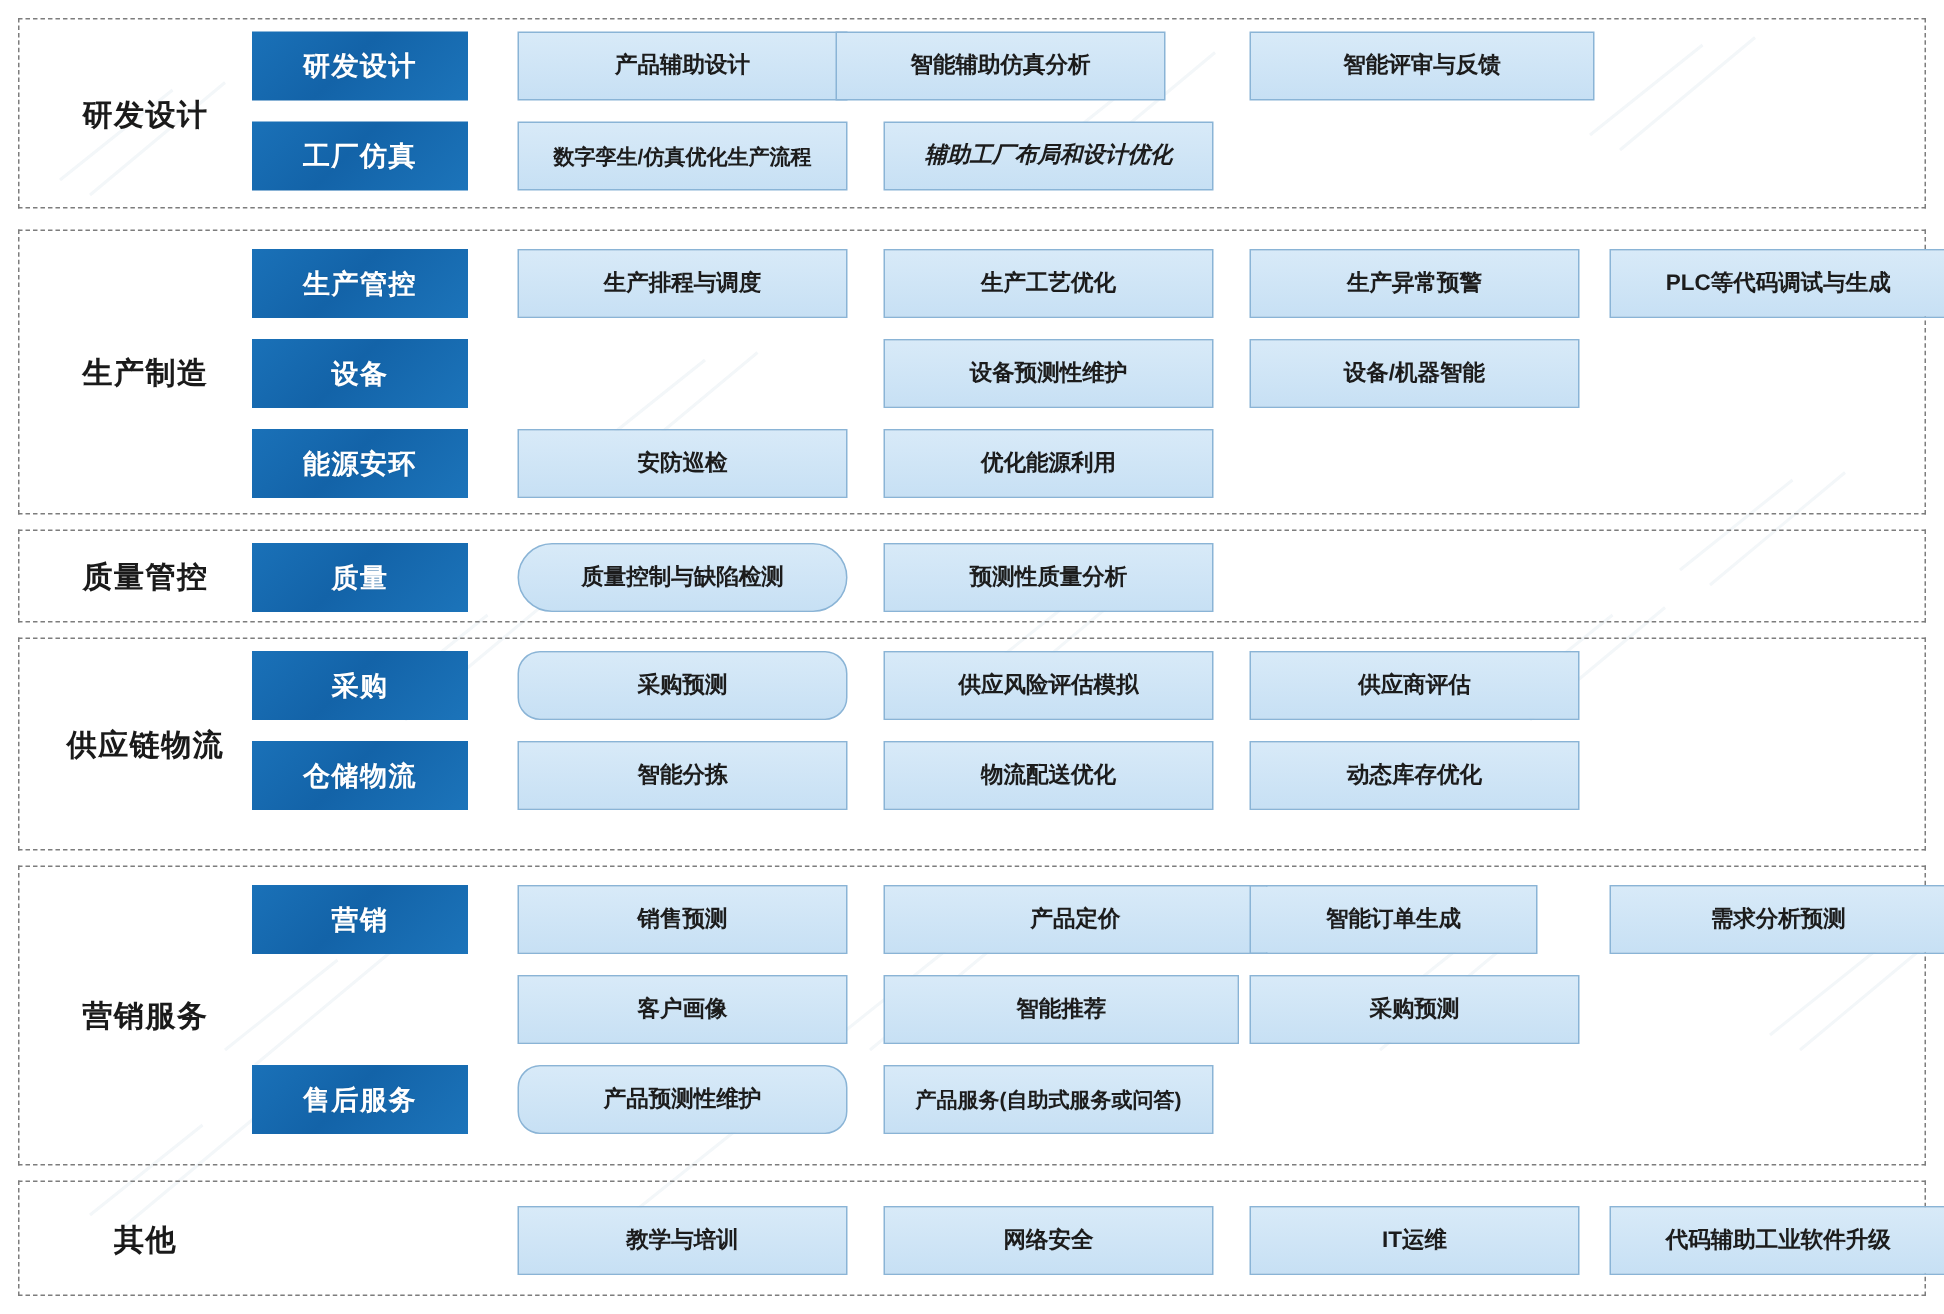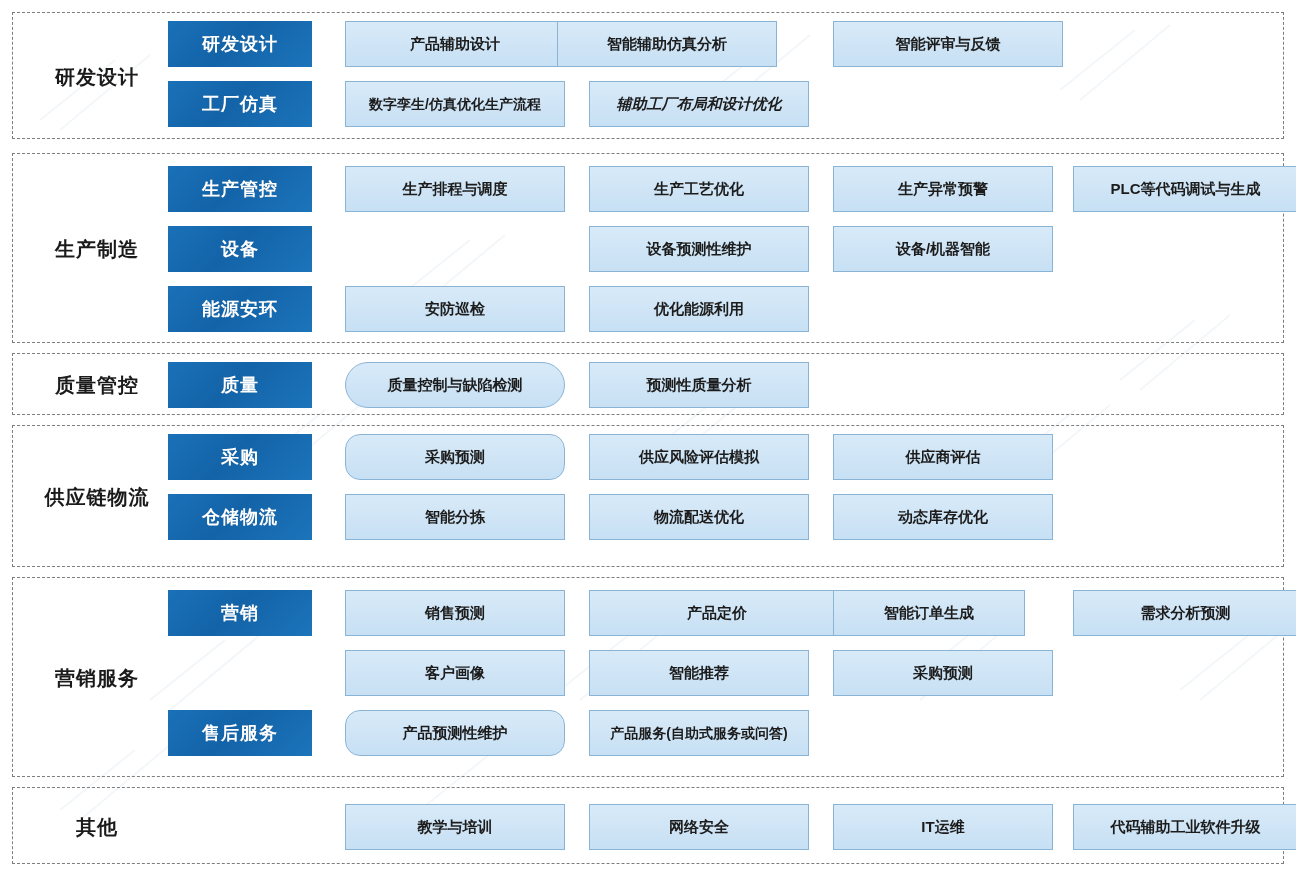--- a/index.html
+++ b/index.html
@@ -150,21 +150,21 @@
       <div class="cap" style="left: 820px; width: 220px; top: 68px;">动态库存优化</div>
     </div>
     <div class="section" style="top: 577px; height: 200px;">
       <div class="cat" style="top: 100px;">营销服务</div>
       <div class="sub" style="left: 155px; top: 12px;">营销</div>
       <div class="cap" style="left: 332px; width: 220px; top: 12px;">销售预测</div>
       <div class="cap" style="left: 576px; width: 256px; top: 12px;">产品定价</div>
       <div class="cap" style="left: 820px; width: 192px; top: 12px;">智能订单生成</div>
       <div class="cap" style="left: 1060px; width: 225px; top: 12px;">需求分析预测</div>
       <div class="cap" style="left: 332px; width: 220px; top: 72px;">客户画像</div>
-      <div class="cap" style="left: 576px; width: 220px; top: 72px;">智能推荐</div>
+      <div class="cap" style="left: 576px; width: 237px; top: 72px;">智能推荐</div>
       <div class="cap" style="left: 820px; width: 220px; top: 72px;">采购预测</div>
       <div class="sub" style="left: 155px; top: 132px;">售后服务</div>
       <div class="cap" style="left: 332px; width: 220px; top: 132px; border-radius: 15px;">产品预测性维护</div>
       <div class="cap" style="left: 576px; width: 220px; top: 132px; font-size: 14px;">产品服务(自助式服务或问答)</div>
     </div>
     <div class="section" style="top: 787px; height: 77px;">
       <div class="cat" style="top: 38.5px;">其他</div>
       <div class="cap" style="left: 332px; width: 220px; top: 16px;">教学与培训</div>
       <div class="cap" style="left: 576px; width: 220px; top: 16px;">网络安全</div>
       <div class="cap" style="left: 820px; width: 220px; top: 16px;">IT运维</div>

